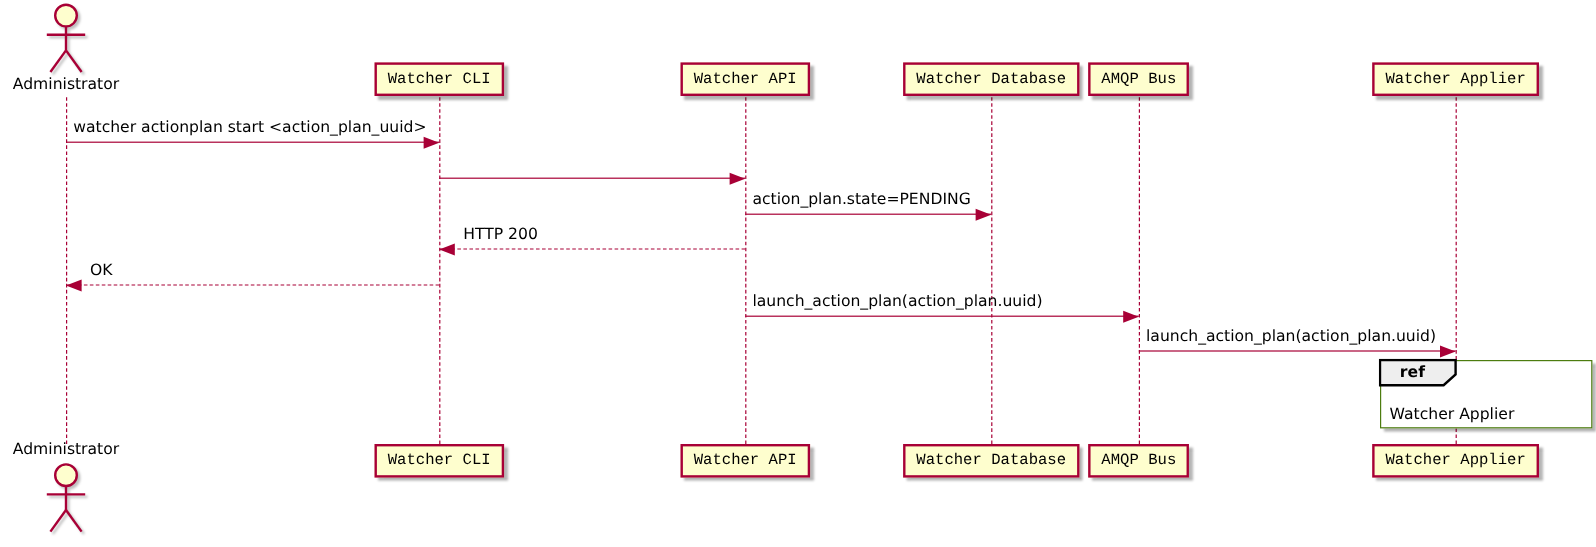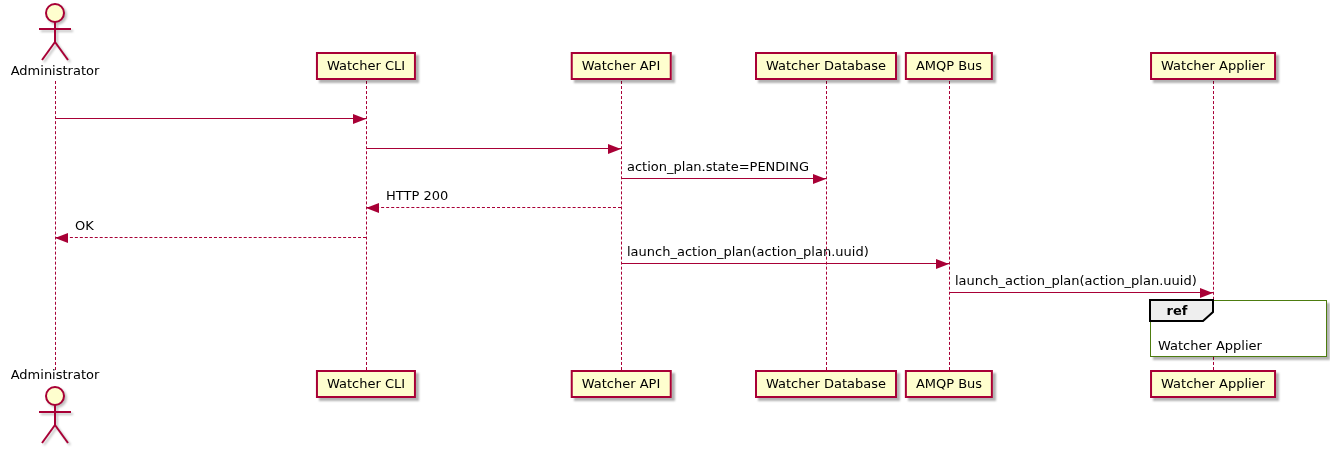--- a/index.html
+++ b/index.html
@@ -6,20 +6,21 @@
   #stage{
     position:relative;width:1330px;height:456px;background:#FFFFFF;overflow:hidden;
     font-family:"DejaVu Sans","Liberation Sans",sans-serif;font-size:13px;color:#000;padding-left:15px;
   }
   .lifeline{position:absolute;width:0;border-left:1px dashed #A80036;}
   .pbox{
     position:absolute;transform:translateX(-50%);
     background:#FEFECE;border:2px solid #A80036;
     padding:4px 9px;white-space:nowrap;line-height:16px;
     box-shadow:3px 3px 2px rgba(0,0,0,.3);
+    font-family:Liberation Mono, monospace;
   }
   .actor-label{position:absolute;transform:translateX(-50%);white-space:nowrap;line-height:16px;}
   .msg-line{position:absolute;height:0;}
   .arr{position:absolute;width:0;height:0;border-top:5px solid transparent;border-bottom:5px solid transparent;}
   .msg-label{position:absolute;white-space:nowrap;line-height:16px;}
   .ref-box{
     position:absolute;background:#FFFFFF;border:1px solid #4d7c0f;
     box-shadow:3px 3px 2px rgba(0,0,0,.3);
   }
   .ref-tab{position:absolute;left:-2px;top:-2px;}
@@ -58,20 +59,21 @@
     <div class="pbox" style="left: 826px; top: 52px;">Watcher Database</div>
     <div class="pbox" style="left: 826px; top: 370px;">Watcher Database</div>
     <div class="lifeline" style="left: 949px; top: 81px; height: 289px;"></div>
     <div class="pbox" style="left: 949px; top: 52px;">AMQP Bus</div>
     <div class="pbox" style="left: 949px; top: 370px;">AMQP Bus</div>
     <div class="lifeline" style="left: 1213px; top: 81px; height: 289px;"></div>
     <div class="pbox" style="left: 1213px; top: 52px;">Watcher Applier</div>
     <div class="pbox" style="left: 1213px; top: 370px;">Watcher Applier</div>
     <div class="msg-line" style="left: 55px; top: 118px; width: 311px; border-top: 1px solid rgb(168, 0, 54);"></div>
     <div class="arr" style="top: 114px; left: 353px; border-left: 13px solid rgb(168, 0, 54);"></div>
+    <div class="msg-label" style="left: 61px; top: 99px;">watcher actionplan start &lt;action_plan_uuid&gt;</div>
     <div class="msg-line" style="left: 366px; top: 148px; width: 255px; border-top: 1px solid rgb(168, 0, 54);"></div>
     <div class="arr" style="top: 144px; left: 608px; border-left: 13px solid rgb(168, 0, 54);"></div>
     <div class="msg-line" style="left: 621px; top: 178px; width: 205px; border-top: 1px solid rgb(168, 0, 54);"></div>
     <div class="arr" style="top: 174px; left: 813px; border-left: 13px solid rgb(168, 0, 54);"></div>
     <div class="msg-label" style="left: 627px; top: 159px; text-align: right;">action_plan.state=PENDING</div>
     <div class="msg-line" style="left: 366px; top: 207px; width: 255px; border-top: 1px dashed rgb(168, 0, 54);"></div>
     <div class="arr" style="top: 203px; left: 366px; border-right: 13px solid rgb(168, 0, 54);"></div>
     <div class="msg-label" style="left: 386px; top: 188px;">HTTP 200</div>
     <div class="msg-line" style="left: 55px; top: 237px; width: 311px; border-top: 1px dashed rgb(168, 0, 54);"></div>
     <div class="arr" style="top: 233px; left: 55px; border-right: 13px solid rgb(168, 0, 54);"></div>

